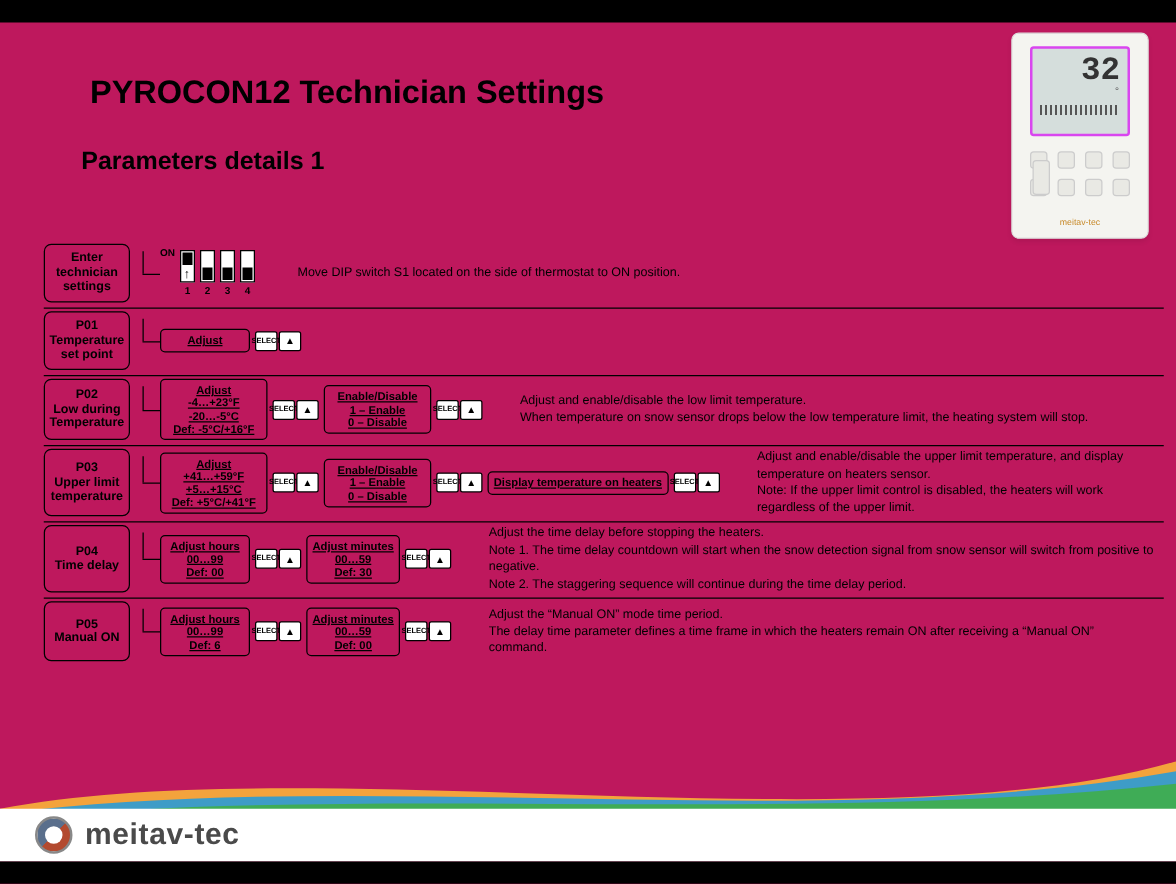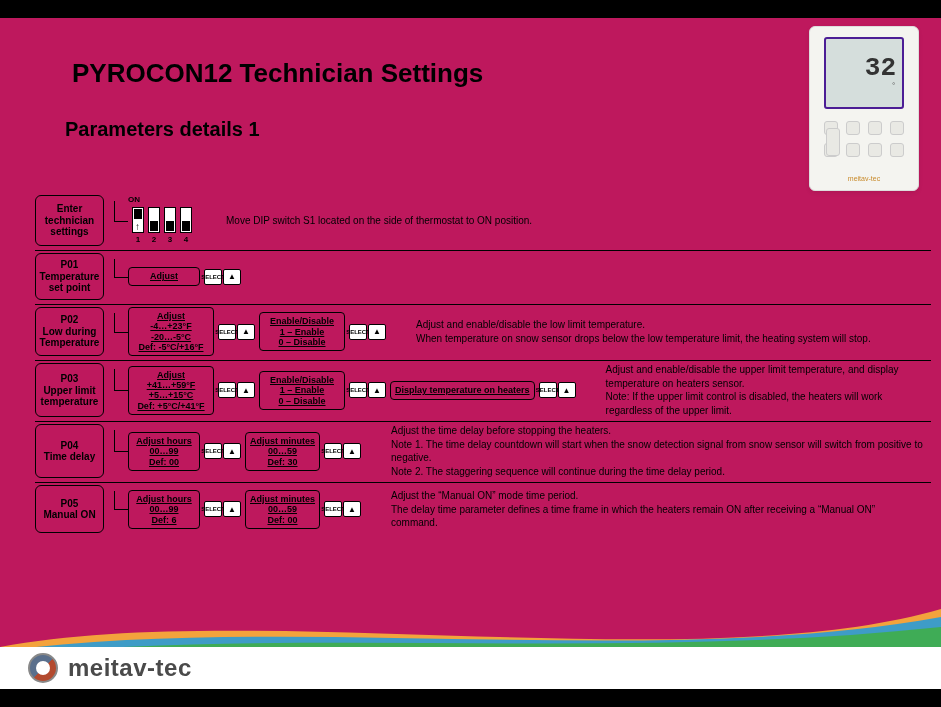--- a/index.html
+++ b/index.html
@@ -48,26 +48,26 @@
     box-shadow: 0 2px 4px rgba(0,0,0,.08);
     display: flex;
     flex-direction: column;
     align-items: center;
     padding: 10px 10px 6px;
   }
   .device .screen {
     width: 80px;
     height: 72px;
     background: #d5dedc;
-    border: 2px solid #4c1d95;
+    border: 2px solid #d946ef;
     border-radius: 3px;
     display: flex;
     flex-direction: column;
     align-items: flex-end;
-    padding: 16px 6px;
+    padding: 4px 6px;
     font-family: "Courier New", monospace;
   }
   .device .temp {
     font-size: 26px;
     font-weight: bold;
     color: #333;
     line-height: 1;
   }
   .device .sub {
     font-size: 8px;
@@ -316,21 +316,21 @@
   </div>
 
   <div class="rows">
 
     <div class="row">
       <div class="label-box">
         <span>Enter technician settings</span>
       </div>
       <div class="connector"></div>
       <div class="steps">
-        <div style="display:flex;flex-direction:column;align-items:flex-start;">
+        <div style="display:flex;flex-direction:row;align-items:flex-start;">
           <span class="dip-on">ON</span>
           <div class="dip">
             <div class="sw on">
                 <div class="slot">
                   <div class="nub"></div>
                 </div>
                 <span>1</span>
               </div>
             <div class="sw">
                 <div class="slot">

